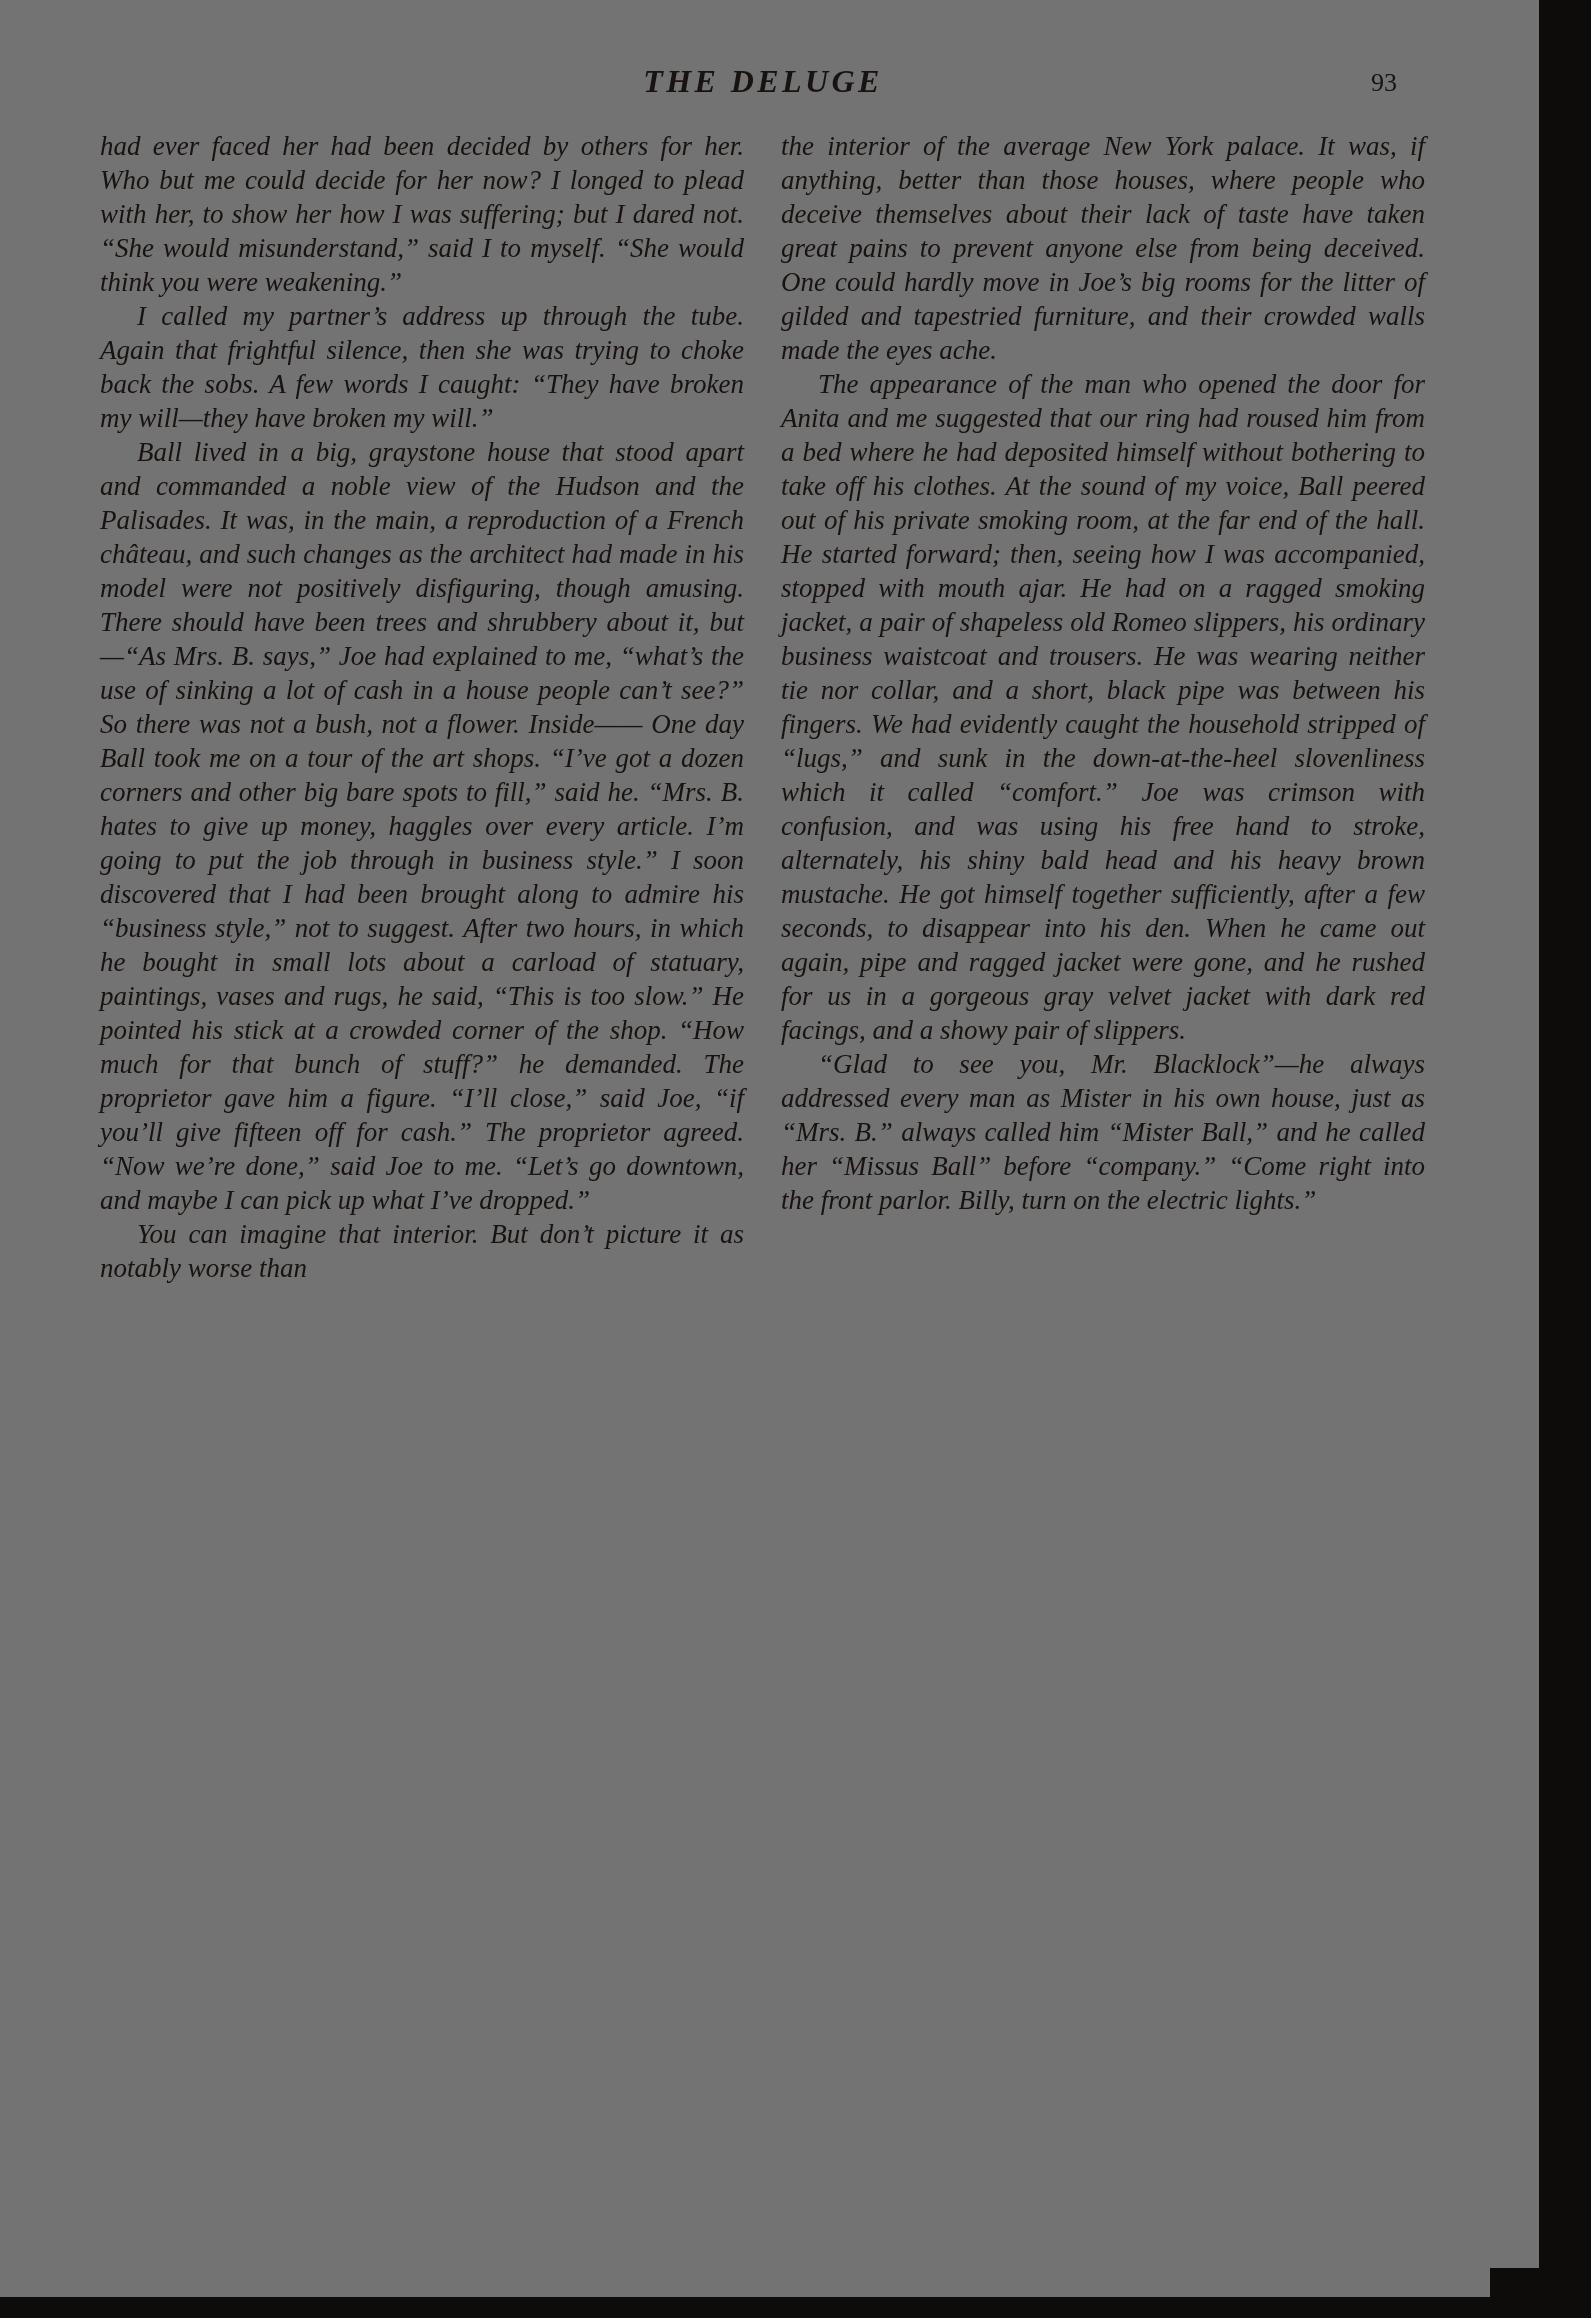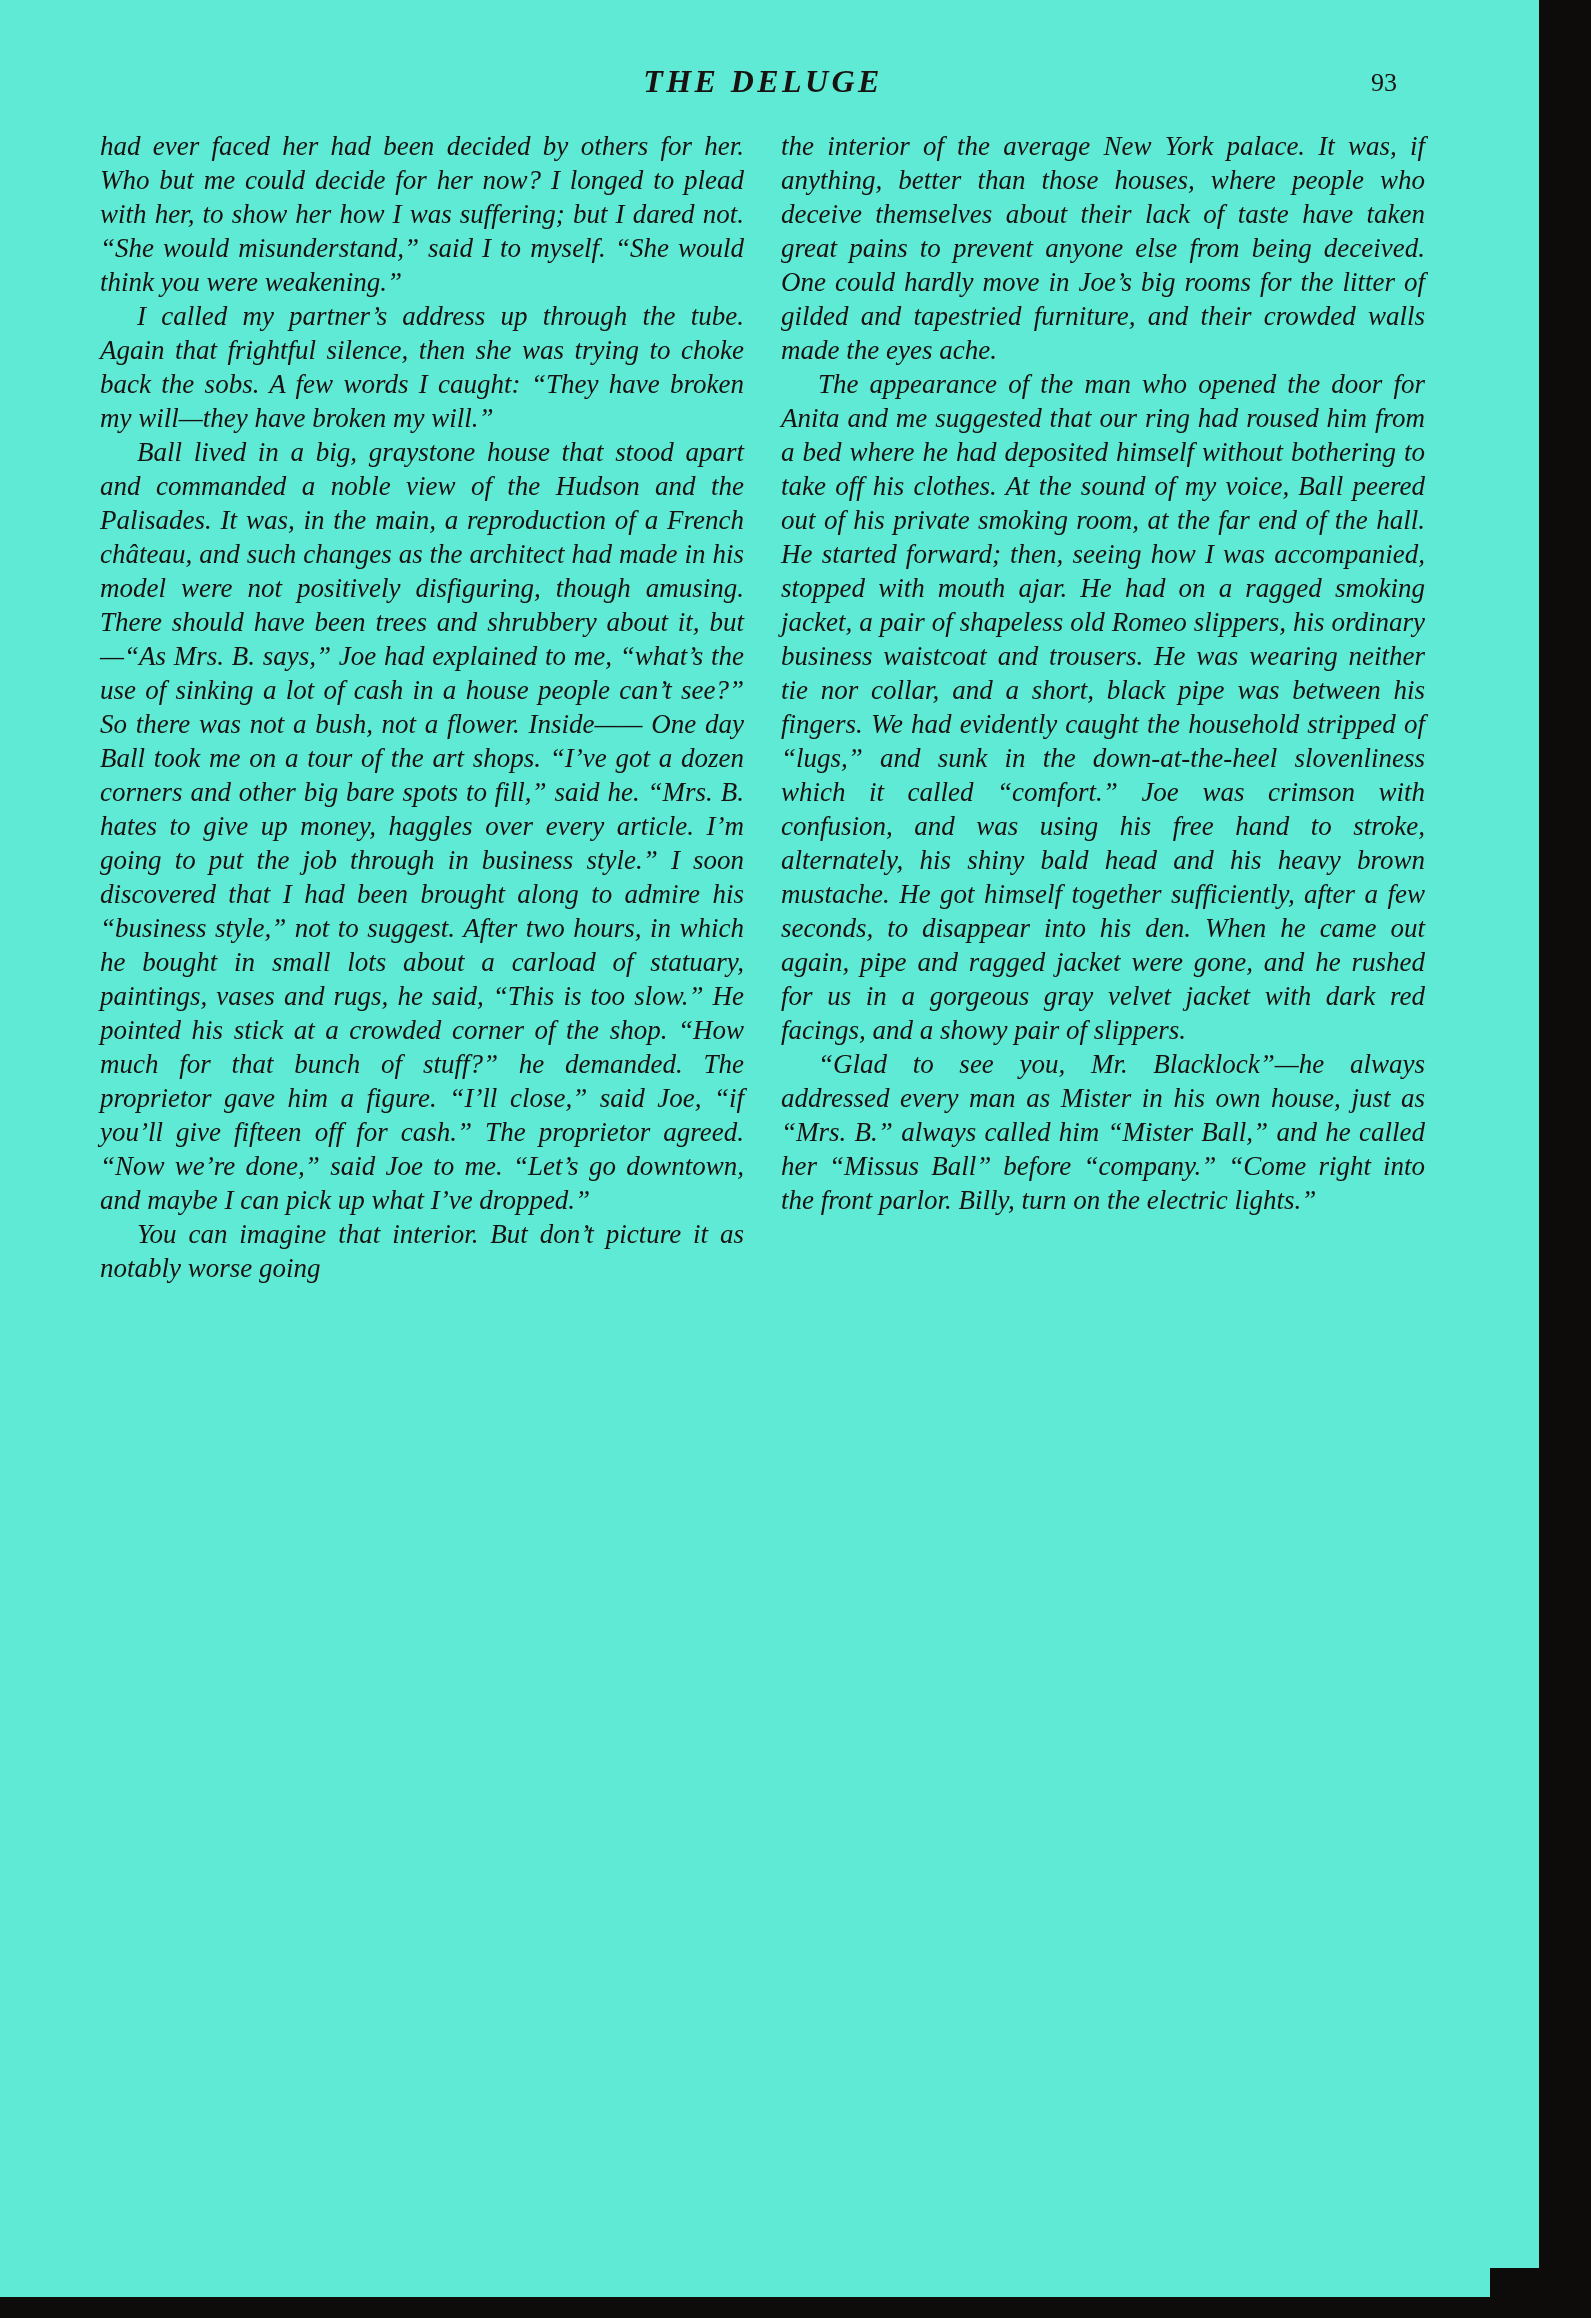--- a/index.html
+++ b/index.html
@@ -8,21 +8,21 @@
   }
   body {
     width: 1592px;
     height: 2319px;
     background: #d8d5cf;
   }
   .page {
     position: relative;
     width: 1592px;
     height: 2319px;
-    background: #5eead4;
+    background: #737373;
     overflow: hidden;
     font-family: "Liberation Serif", "DejaVu Serif", serif;
     color: #181310;
   }
   
   .scan-bar-right {
     position: absolute;
     top: 0;
     right: 0;
     width: 53px;
@@ -101,21 +101,21 @@
   <div class="running-head">
     <div class="book-title">THE DELUGE</div>
     <div class="page-number">93</div>
   </div>
 
   <div class="columns">
     <div class="column">
         <p class="para">had ever faced her had been decided by others for her. Who but me could decide for her now? I longed to plead with her, to show her how I was suffering; but I dared not. “She would misunderstand,” said I to myself. “She would think you were weakening.”</p>
         <p class="para indent">I called my partner’s address up through the tube. Again that frightful silence, then she was trying to choke back the sobs. A few words I caught: “They have broken my will—they have broken my will.”</p>
         <p class="para indent">Ball lived in a big, graystone house that stood apart and commanded a noble view of the Hudson and the Palisades. It was, in the main, a reproduction of a French château, and such changes as the architect had made in his model were not positively disfiguring, though amusing. There should have been trees and shrubbery about it, but—“As Mrs. B. says,” Joe had explained to me, “what’s the use of sinking a lot of cash in a house people can’t see?” So there was not a bush, not a flower. Inside—— One day Ball took me on a tour of the art shops. “I’ve got a dozen corners and other big bare spots to fill,” said he. “Mrs. B. hates to give up money, haggles over every article. I’m going to put the job through in business style.” I soon discovered that I had been brought along to admire his “business style,” not to suggest. After two hours, in which he bought in small lots about a carload of statuary, paintings, vases and rugs, he said, “This is too slow.” He pointed his stick at a crowded corner of the shop. “How much for that bunch of stuff?” he demanded. The proprietor gave him a figure. “I’ll close,” said Joe, “if you’ll give fifteen off for cash.” The proprietor agreed. “Now we’re done,” said Joe to me. “Let’s go downtown, and maybe I can pick up what I’ve dropped.”</p>
-        <p class="para indent">You can imagine that interior. But don’t picture it as notably worse going</p>
+        <p class="para indent">You can imagine that interior. But don’t picture it as notably worse than</p>
       </div>
     <div class="column">
         <p class="para">the interior of the average New York palace. It was, if anything, better than those houses, where people who deceive themselves about their lack of taste have taken great pains to prevent anyone else from being deceived. One could hardly move in Joe’s big rooms for the litter of gilded and tapestried furniture, and their crowded walls made the eyes ache.</p>
         <p class="para indent">The appearance of the man who opened the door for Anita and me suggested that our ring had roused him from a bed where he had deposited himself without bothering to take off his clothes. At the sound of my voice, Ball peered out of his private smoking room, at the far end of the hall. He started forward; then, seeing how I was accompanied, stopped with mouth ajar. He had on a ragged smoking jacket, a pair of shapeless old Romeo slippers, his ordinary business waistcoat and trousers. He was wearing neither tie nor collar, and a short, black pipe was between his fingers. We had evidently caught the household stripped of “lugs,” and sunk in the down-at-the-heel slovenliness which it called “comfort.” Joe was crimson with confusion, and was using his free hand to stroke, alternately, his shiny bald head and his heavy brown mustache. He got himself together sufficiently, after a few seconds, to disappear into his den. When he came out again, pipe and ragged jacket were gone, and he rushed for us in a gorgeous gray velvet jacket with dark red facings, and a showy pair of slippers.</p>
         <p class="para indent">“Glad to see you, Mr. Blacklock”—he always addressed every man as Mister in his own house, just as “Mrs. B.” always called him “Mister Ball,” and he called her “Missus Ball” before “company.” “Come right into the front parlor. Billy, turn on the electric lights.”</p>
       </div>
   </div>
 
   <div class="scan-bar-right"></div>
   <div class="scan-corner"></div>

